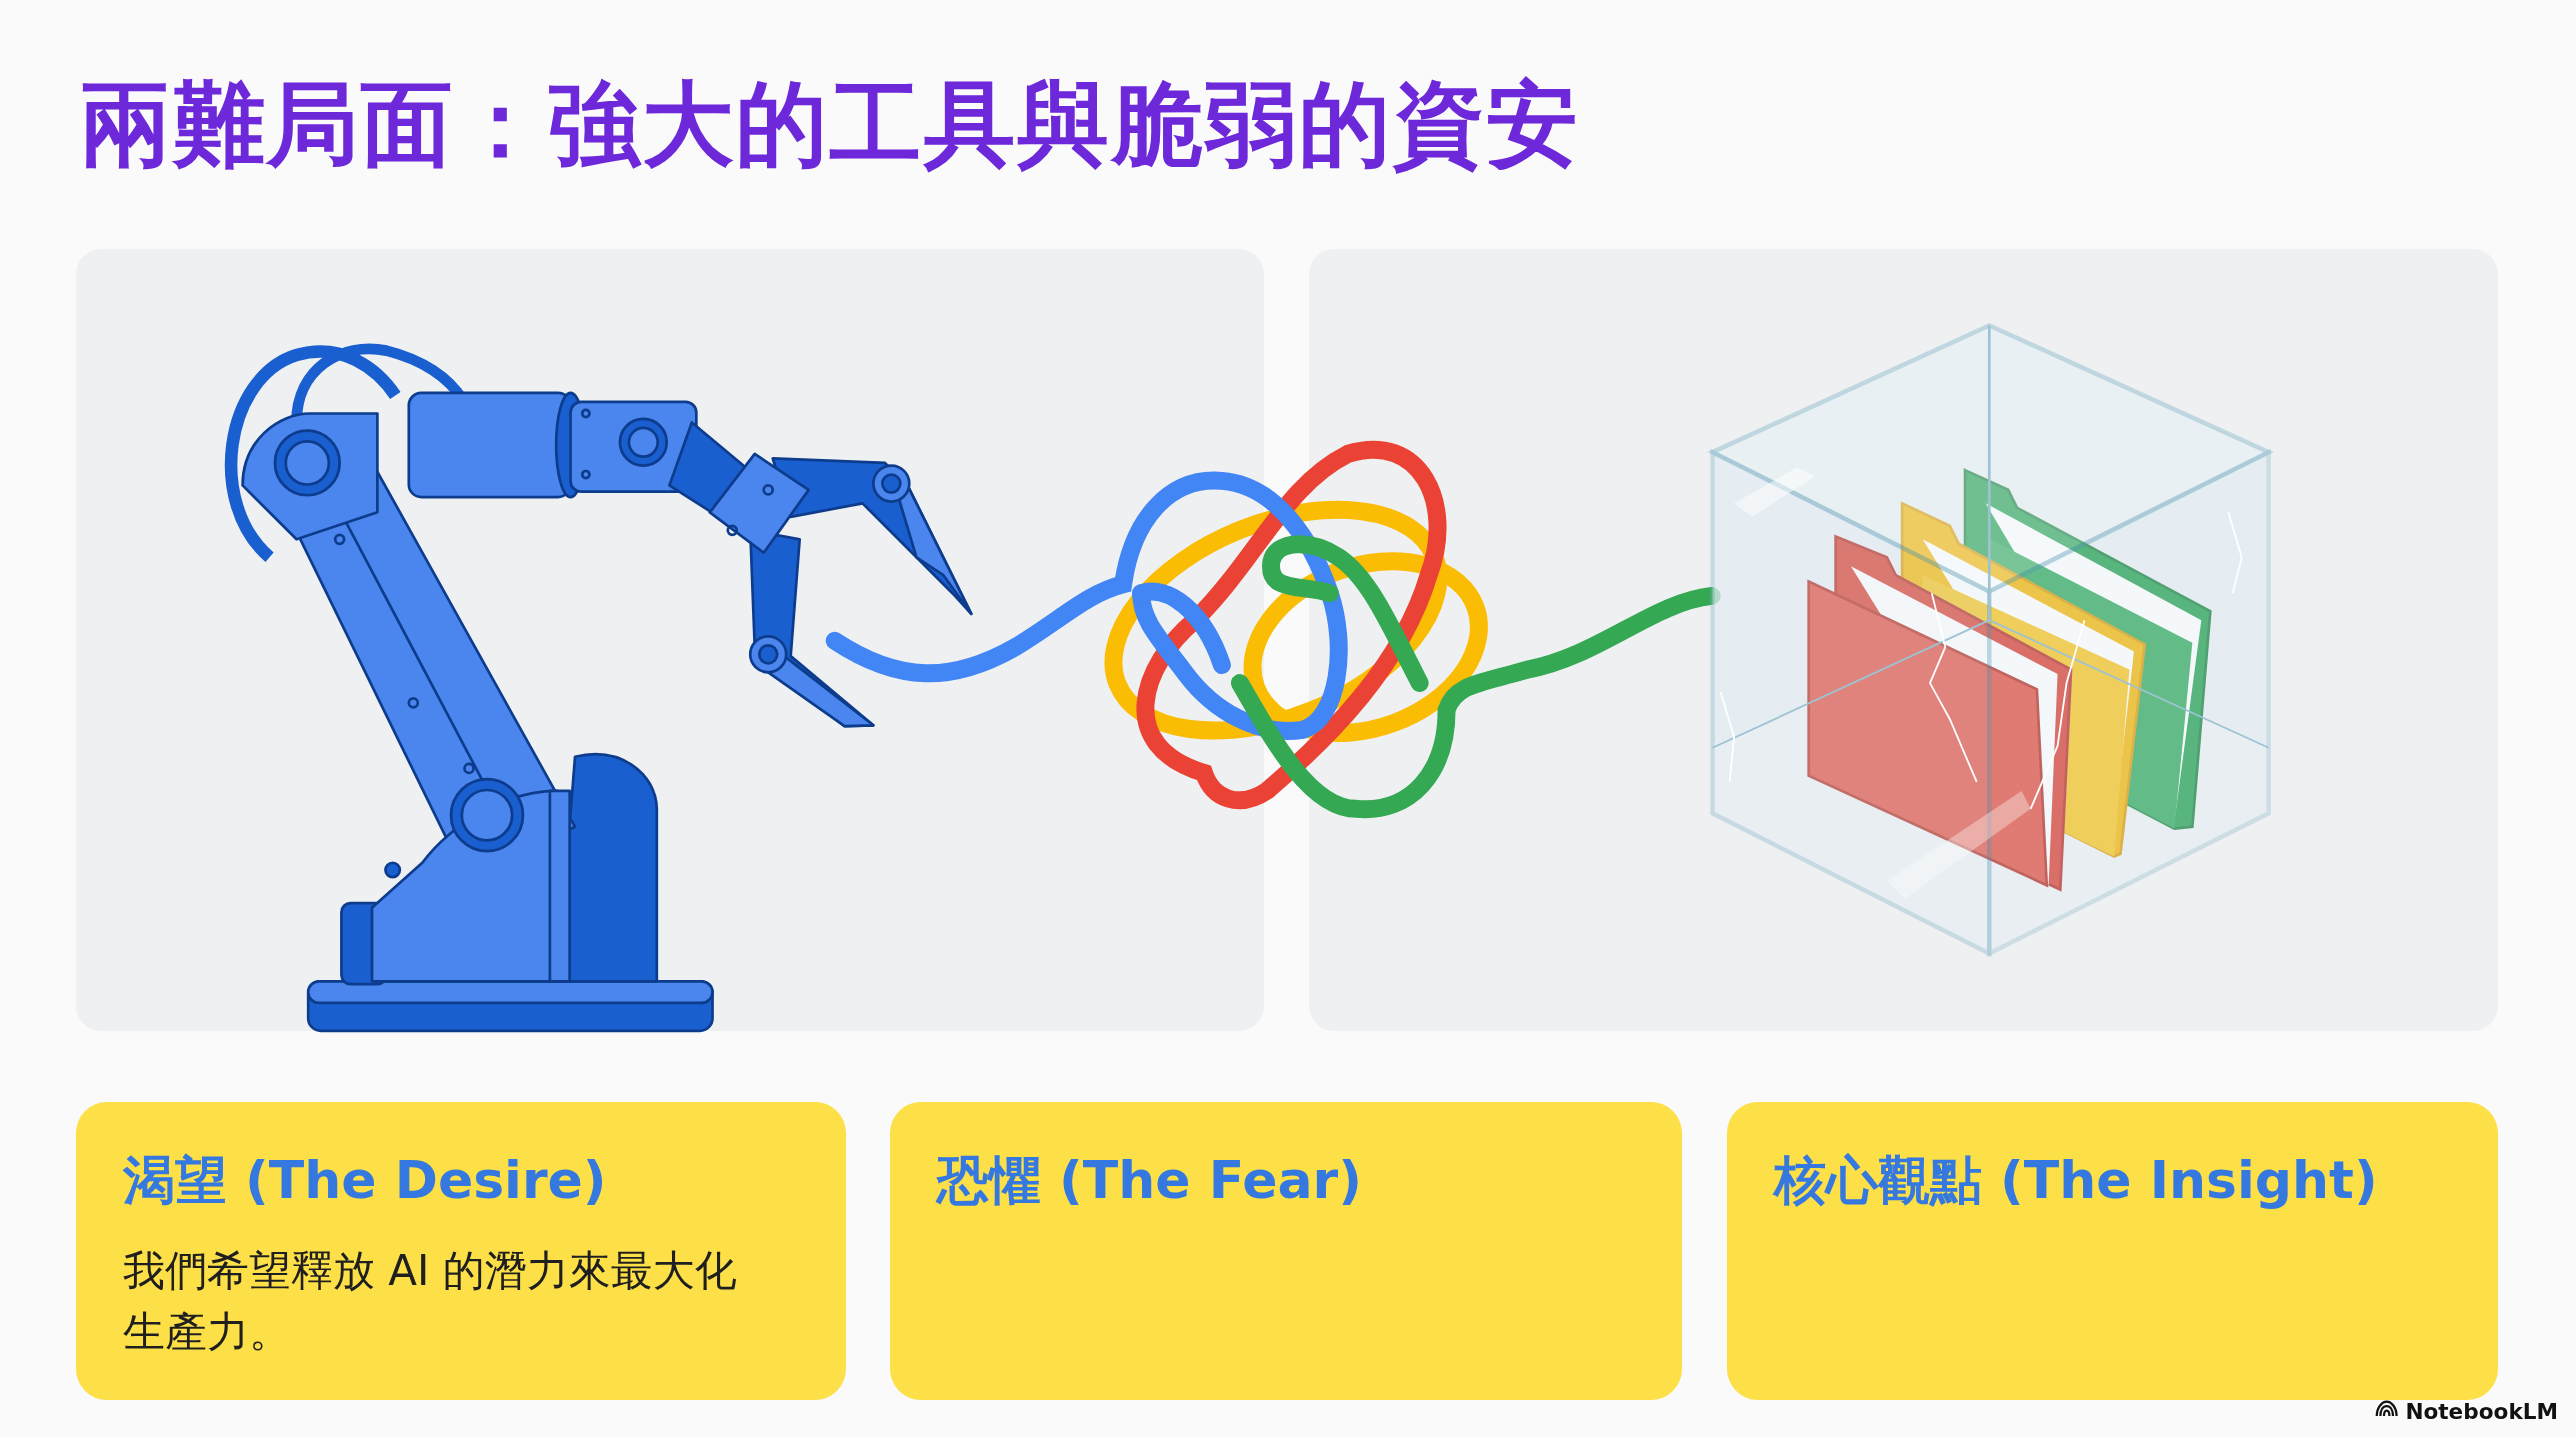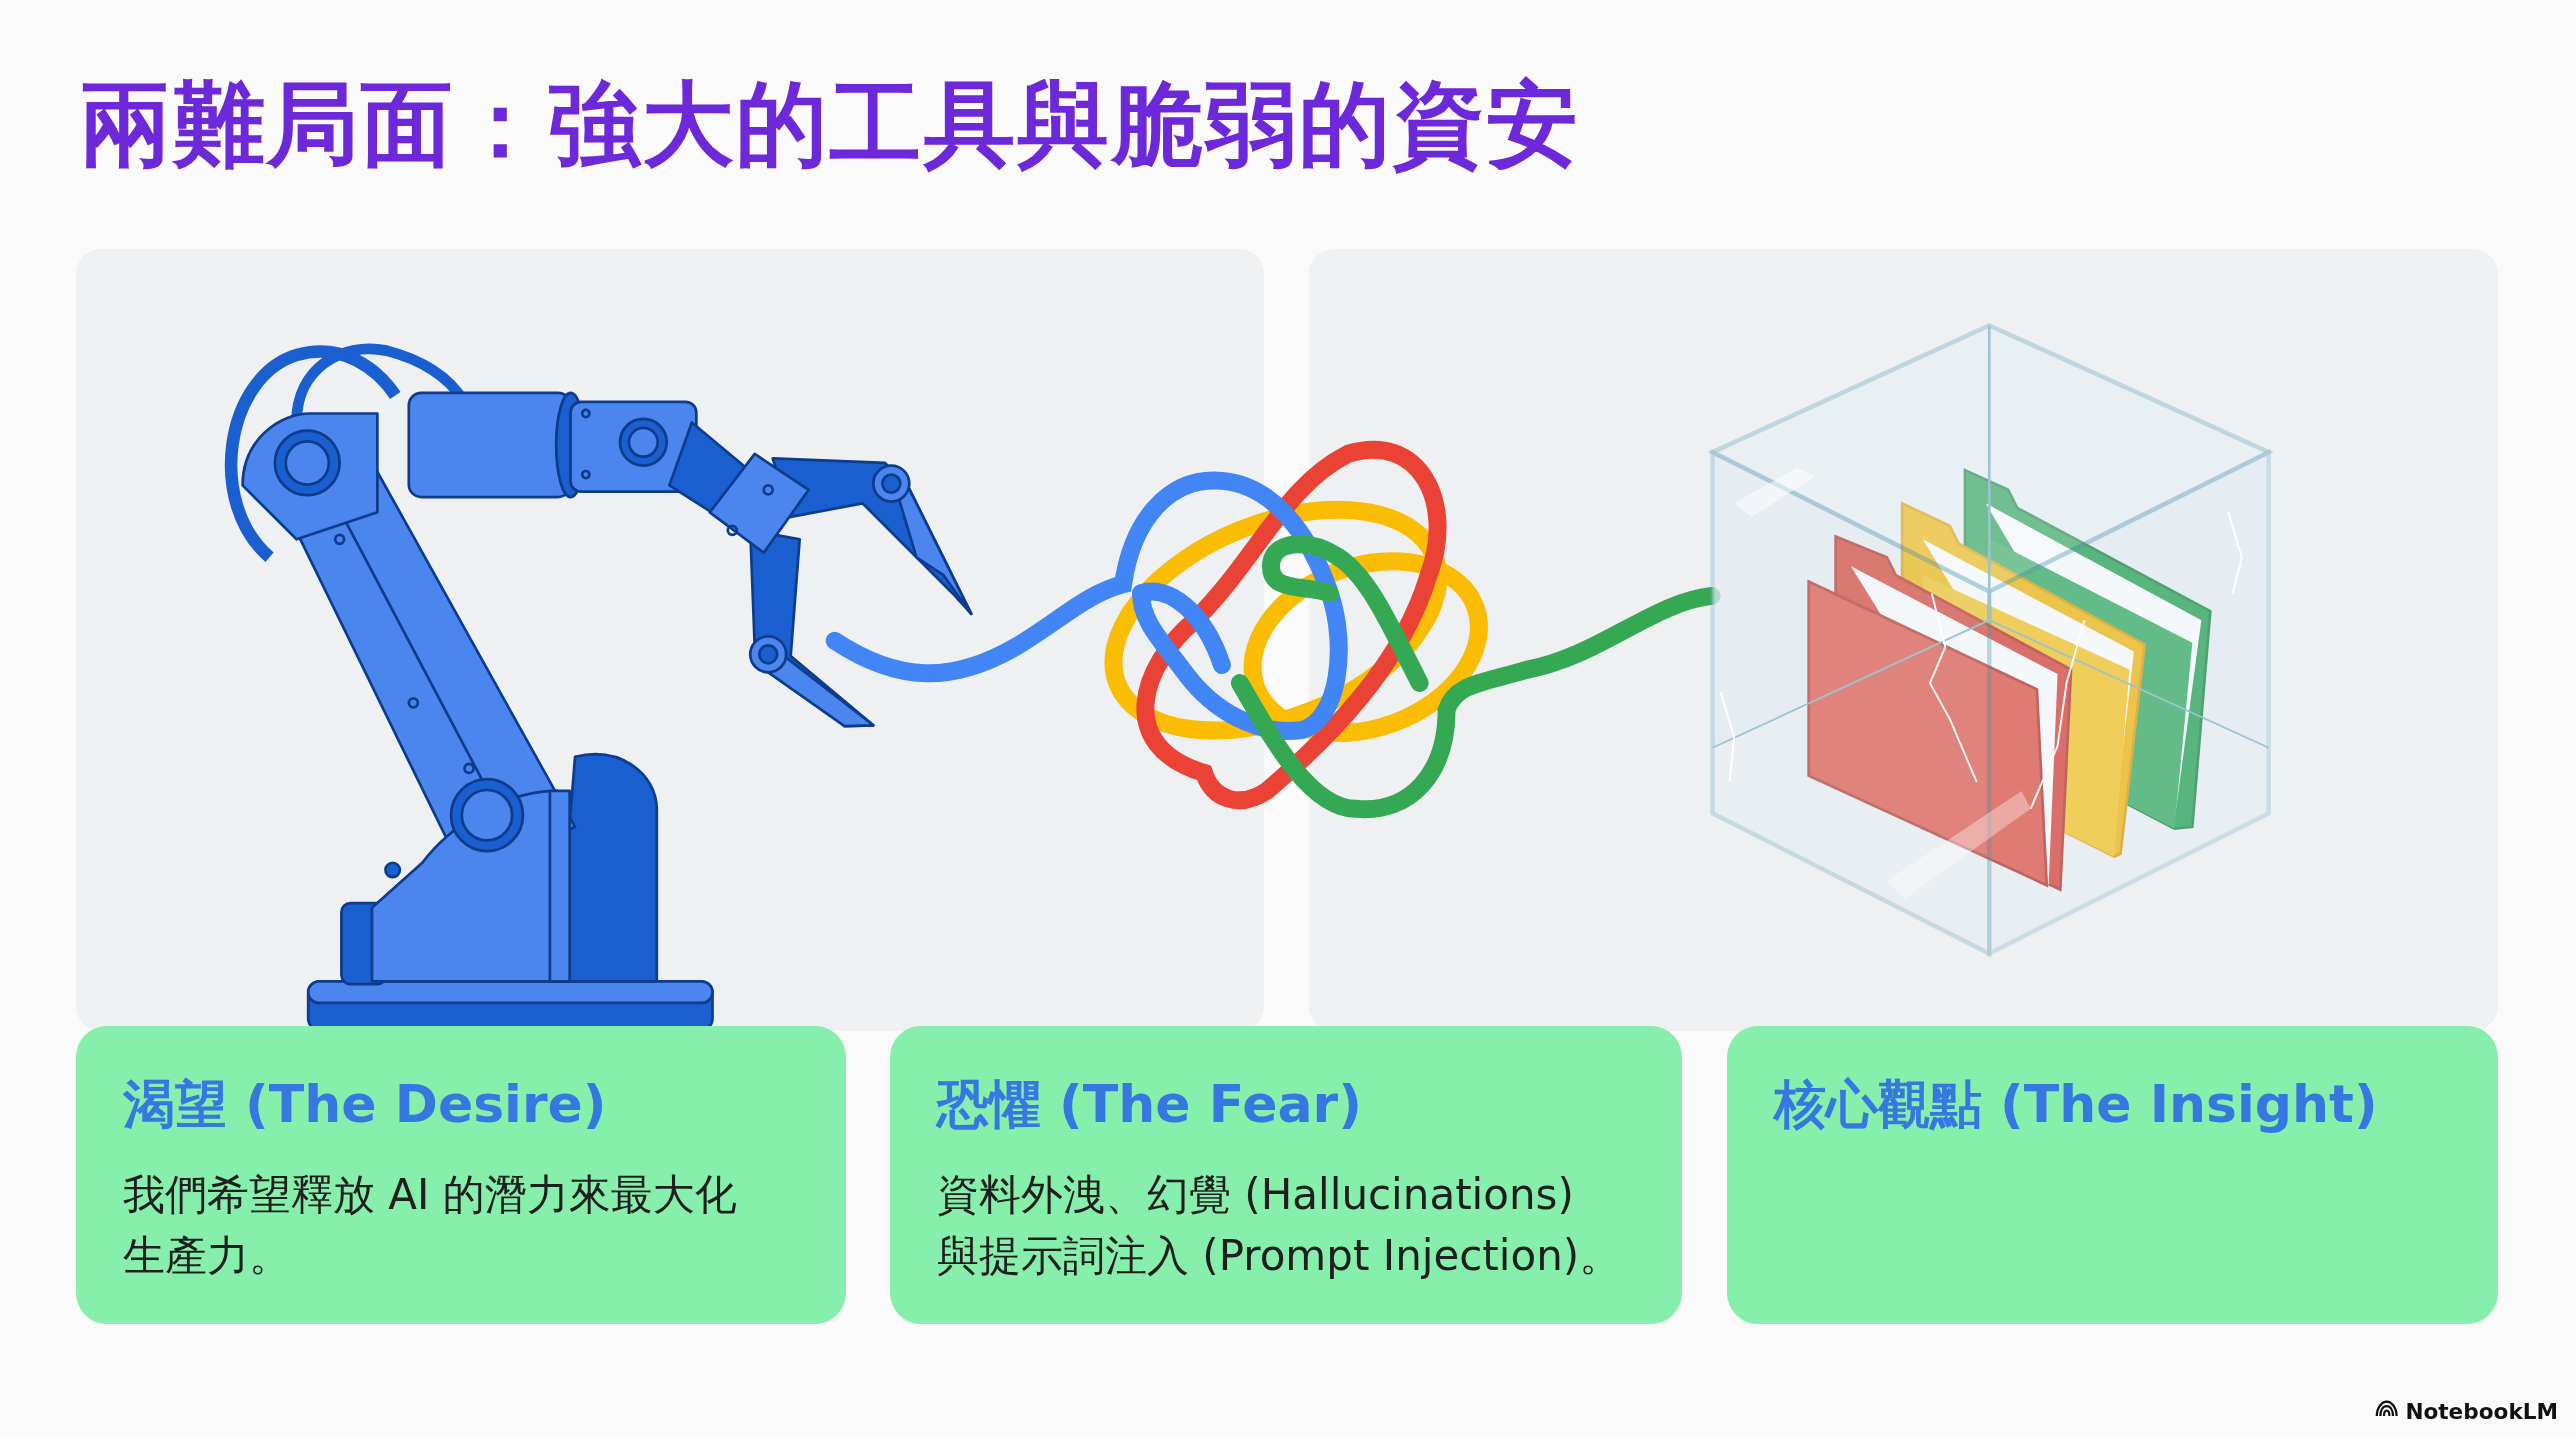--- a/index.html
+++ b/index.html
@@ -15,22 +15,22 @@
     letter-spacing: 1.8px; white-space: nowrap; line-height: 1.2;
   }
   .panel {
     position: absolute; top: 249px; height: 782px;
     background: #EFF0F2; border-radius: 25px;
   }
   .panel.left { left: 76px; width: 1188px; }
   .panel.right { left: 1309px; width: 1189px; }
   svg.art { position: absolute; left: 0; top: 0; width: 2576px; height: 1438px; pointer-events: none; }
   .card {
-    position: absolute; top: 1026px; height: 298px;
-    background: #86efac; border-radius: 31px; box-sizing: border-box;
+    position: absolute; top: 1102px; height: 298px;
+    background: #fde047; border-radius: 31px; box-sizing: border-box;
     padding: 47px 0 0 47px;
   }
   .card.c1 { left: 76px; width: 770px; }
   .card.c2 { left: 890px; width: 792px; }
   .card.c3 { left: 1727px; width: 771px; }
   .card-title {
     font-size: 52px; font-weight: bold; color: #3578E0;
     line-height: 1.2; white-space: nowrap;
   }
   .card-body {
@@ -154,22 +154,20 @@
 </svg>
 
 <div class="card c1">
   <div class="card-title">渴望 (The Desire)</div>
   <div class="card-body">我們希望釋放 AI 的潛力來最大化
 生產力。</div>
 </div>
 
 <div class="card c2">
   <div class="card-title">恐懼 (The Fear)</div>
-  <div class="card-body">資料外洩、幻覺 (Hallucinations)
-與提示詞注入 (Prompt Injection)。</div>
 </div>
 
 <div class="card c3">
   <div class="card-title">核心觀點 (The Insight)</div>
 </div>
 
 <div class="brand">
   <svg width="23.4" height="18" viewBox="0 0 26 20">
     <path d="M2 19 C2 9 8 3 13 3 C18 3 24 9 24 19" fill="none" stroke="#111" stroke-width="2.5"></path>
     <path d="M6 19 C6 12 9 8 13 8 C17 8 20 12 20 19" fill="none" stroke="#111" stroke-width="2.5"></path>

